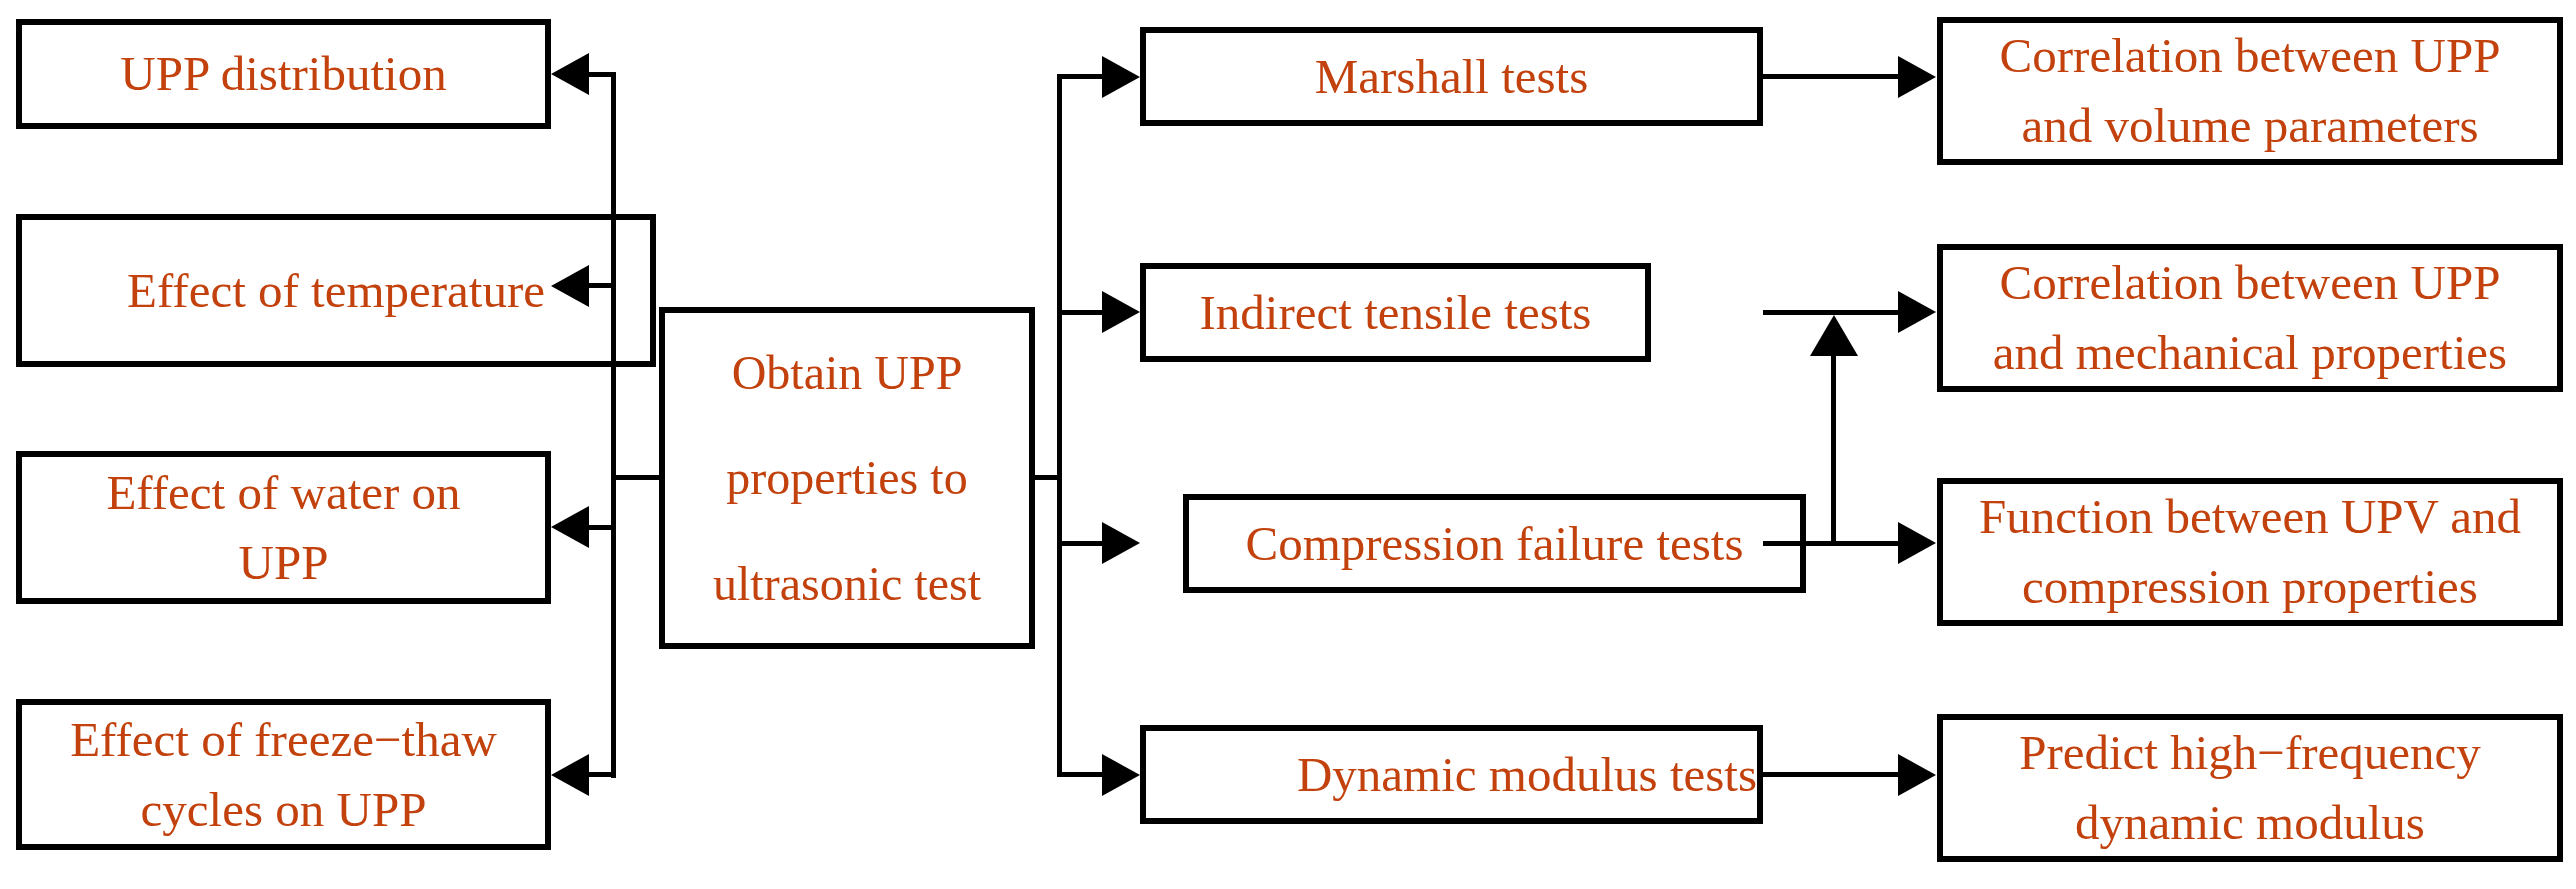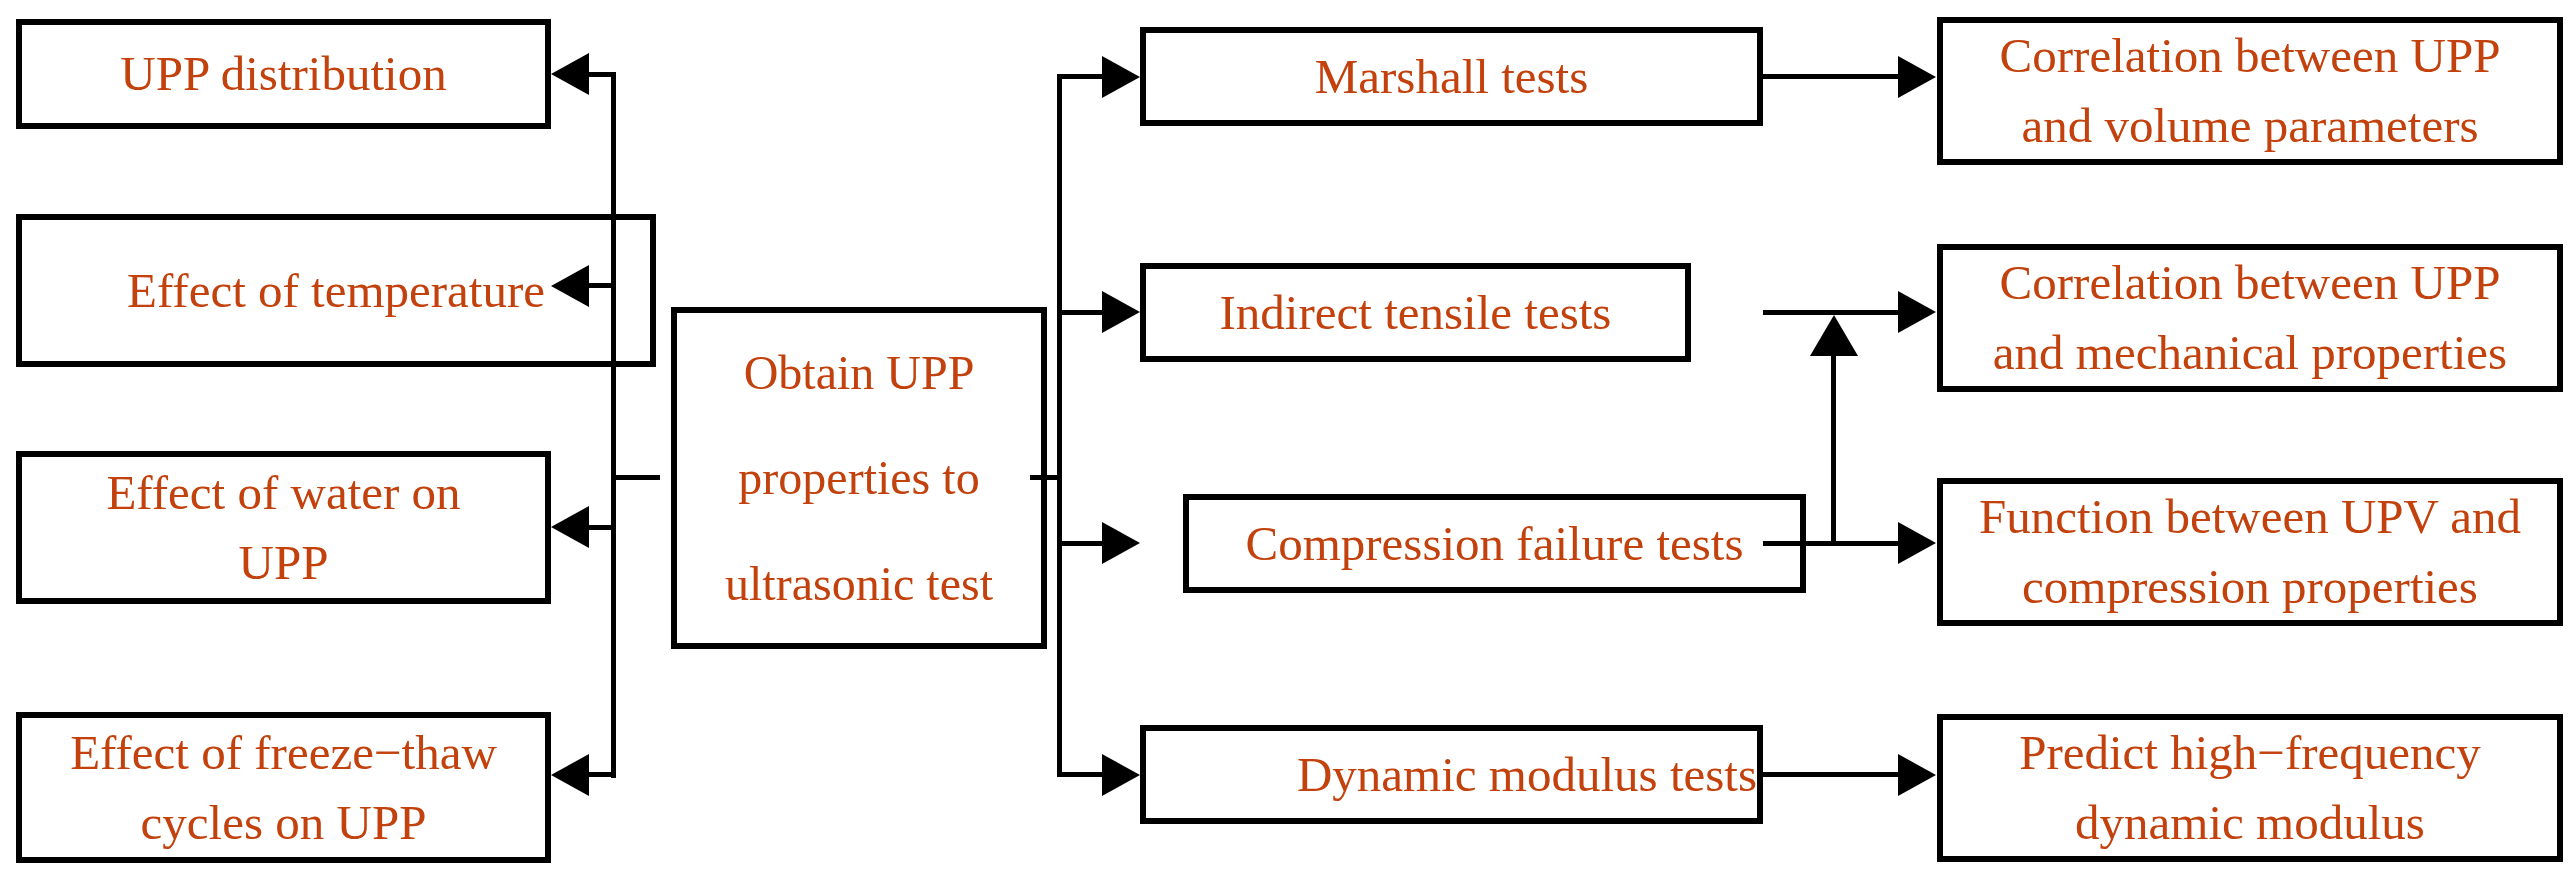--- a/index.html
+++ b/index.html
@@ -73,36 +73,36 @@
 
   <div class="box" style="left:16px; top:214px; width:640px; height:153px;gap:36px;">
     <span class="ln">Effect of temperature</span>
   </div>
 
   <div class="box" style="left:16px; top:451px; width:535px; height:153px;">
     <span class="ln">Effect of water on</span>
     <span class="ln">UPP</span>
   </div>
 
-  <div class="box" style="left:16px; top:699px; width:535px; height:151px;margin-top:13px;">
+  <div class="box" style="left:16px; top:699px; width:535px; height:151px;">
     <span class="ln">Effect of freeze−thaw</span>
     <span class="ln">cycles on UPP</span>
   </div>
 
-  <div class="box center-box" style="left:659px; top:307px; width:376px; height:342px;margin-left:12px;">
+  <div class="box center-box" style="left:659px; top:307px; width:376px; height:342px;">
     <span class="ln">Obtain UPP</span>
     <span class="ln">properties to</span>
     <span class="ln">ultrasonic test</span>
   </div>
 
   <div class="box" style="left:1140px; top:27px; width:623px; height:99px;">
     <span class="ln">Marshall tests</span>
   </div>
 
-  <div class="box" style="left:1140px; top:263px; width:551px; height:99px;">
+  <div class="box" style="left:1140px; top:263px; width:511px; height:99px;">
     <span class="ln">Indirect tensile tests</span>
   </div>
 
   <div class="box" style="left:1140px; top:494px; width:623px; height:99px;margin-left:43px;">
     <span class="ln">Compression failure tests</span>
   </div>
 
   <div class="box" style="left:1140px; top:725px; width:623px; height:99px;align-items:flex-end;">
     <span class="ln">Dynamic modulus tests</span>
   </div>

